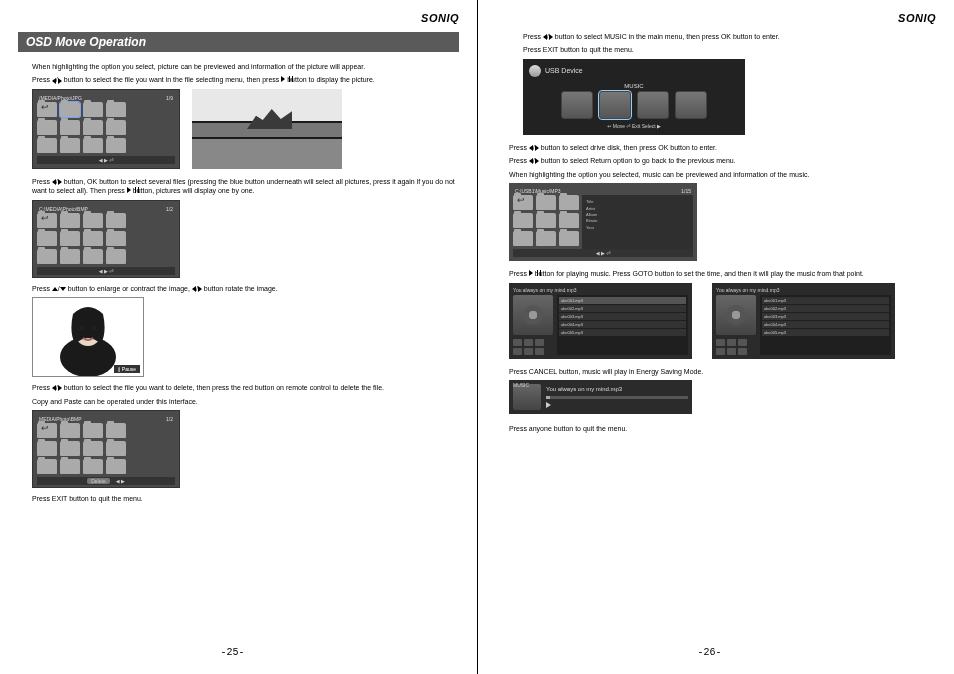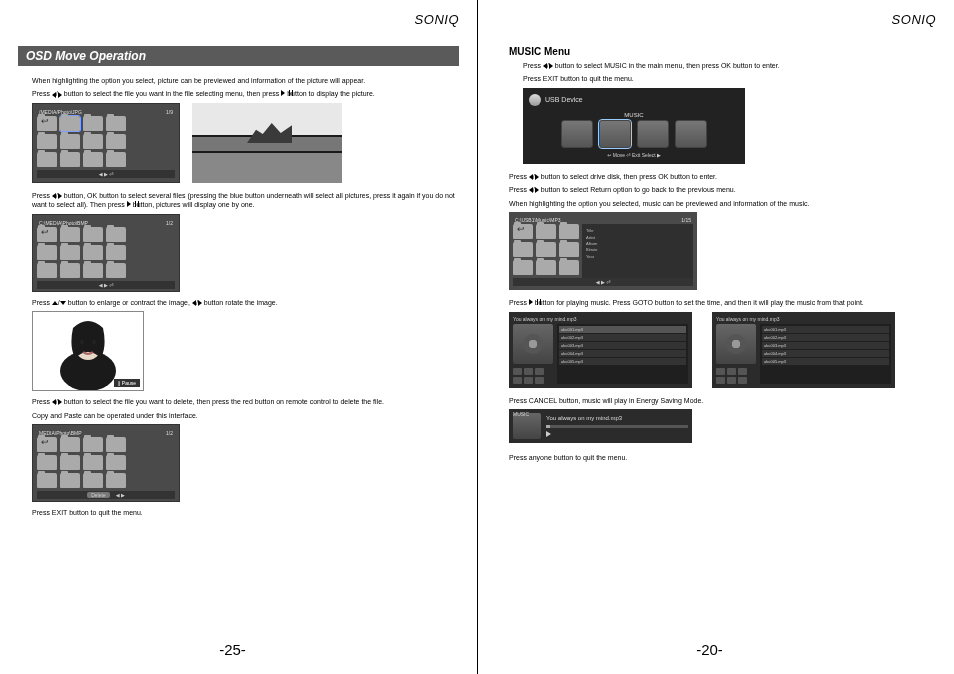--- a/index.html
+++ b/index.html
@@ -26,25 +26,25 @@
   .divider {
     position: absolute;
     left: 50%;
     top: 0;
     bottom: 0;
     width: 0;
     border-left: 1px solid #000;
   }
   .brand {
     text-align: right;
-    font-weight: normal;
+    font-weight: bold;
     font-style: italic;
-    font-size: 13px;
+    font-size: 11px;
     letter-spacing: 0.5px;
-    margin-bottom: 19px;
+    margin-bottom: 8px;
   }
   .header-bar {
     background: #5a5a5a;
     color: #fff;
     font-style: italic;
     font-weight: bold;
     font-size: 12px;
     padding: 3px 8px;
     margin-bottom: 10px;
   }
@@ -166,21 +166,21 @@
   .mini-right{ flex:1;}
   .mini-title{ font-size:6px; color:#ddd;}
   .prog{ height:3px; background:#555; margin-top:4px; position:relative;}
   .prog::after{ content:""; position:absolute; left:0; top:0; bottom:0; width:3%; background:#aaa;}
   .mini-ctrls{ display:flex; gap:3px; margin-top:3px;}
   .mini-ctrls .c{ width:0;height:0;border-left:5px solid #ccc;border-top:3px solid transparent;border-bottom:3px solid transparent;}
   .mini-label{ position:absolute; left:4px; top:2px; font-size:5px; color:#ccc; }
   .mini-player{ position:relative; }
 
   .page-num{
-    position:absolute; bottom:16px; left:0; right:12px; text-align:center; font-size:15px;
+    position:absolute; bottom:16px; left:0; right:12px; text-align:center; font-size:10px;font-family:Liberation Mono, monospace;
   }
 
   .tri-l,.tri-r,.tri-u,.tri-d{display:inline-block;width:0;height:0;vertical-align:middle;}
   .tri-l{border-right:4px solid #000;border-top:3px solid transparent;border-bottom:3px solid transparent;}
   .tri-r{border-left:4px solid #000;border-top:3px solid transparent;border-bottom:3px solid transparent;}
   .tri-u{border-bottom:4px solid #000;border-left:3px solid transparent;border-right:3px solid transparent;}
   .tri-d{border-top:4px solid #000;border-left:3px solid transparent;border-right:3px solid transparent;}
   .playpause{display:inline-block;width:0;height:0;border-left:4px solid #000;border-top:3px solid transparent;border-bottom:3px solid transparent;position:relative;}
   .playpause::after{content:"";position:absolute;left:4px;top:-3px;width:1px;height:6px;border-left:1px solid #000;border-right:1px solid #000;padding-right:1px;}
 </style>
@@ -309,21 +309,20 @@
     </div>
 
     <div class="body-text" style="margin-top:6px">Press EXIT button to quit the menu.</div>
 
     <div class="page-num">-25-</div>
   </div>
 
   <div class="page">
     <div class="brand">SONIQ</div>
 
-    <div class="submenu-title">MUSIC Menu</div>
     <div class="body-text" style="margin-left:28px">
       Press <span class="tri-l"></span>/<span class="tri-r"></span> button to select MUSIC in the main menu, then press OK button to enter.
     </div>
     <div class="body-text" style="margin-left:28px">Press EXIT button to quit the menu.</div>
 
     <div style="margin-left:28px;margin-top:4px">
       <div class="usb-panel">
         <div class="usb-title">
             <span class="usb-icon"></span>
             <span>USB Device</span>
@@ -451,15 +450,15 @@
           <div class="prog"></div>
           <div class="mini-ctrls">
               <div class="c"></div>
             </div>
         </div>
       </div>
     </div>
 
     <div class="body-text" style="margin-top:10px">Press anyone button to quit the menu.</div>
 
-    <div class="page-num">-20-</div>
+    <div class="page-num">-26-</div>
   </div>
 </div>
 
 </body></html>

